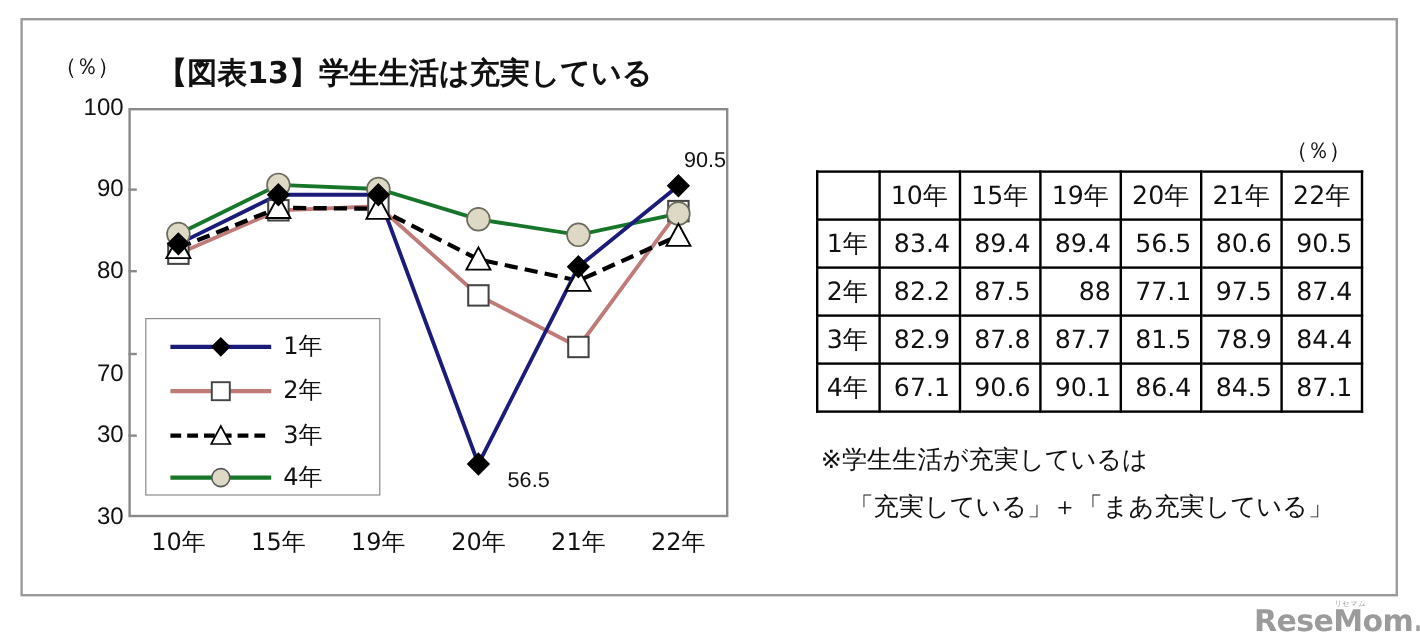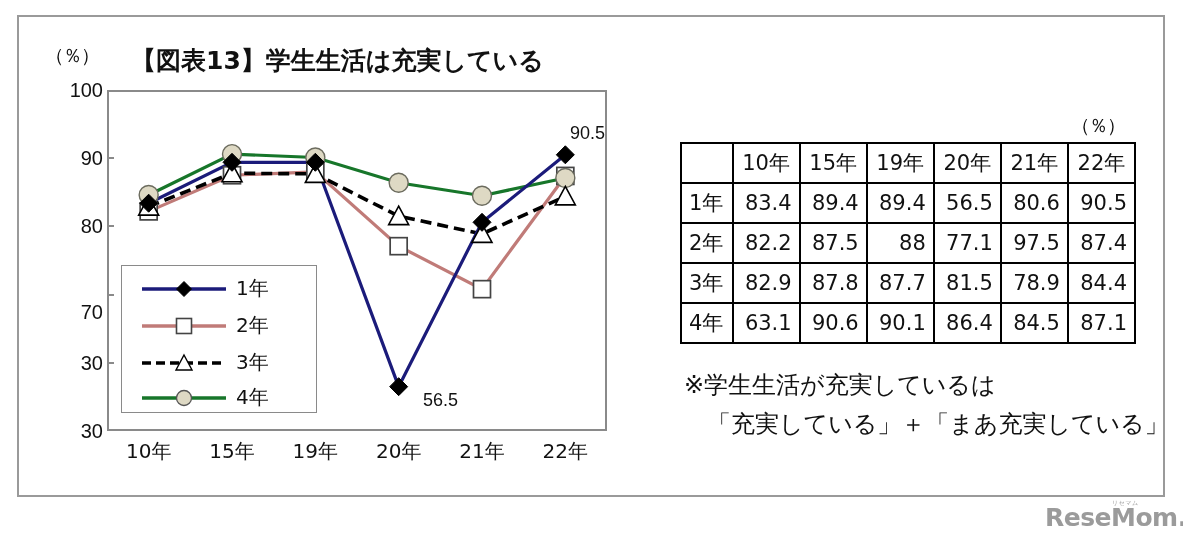--- a/index.html
+++ b/index.html
@@ -181,21 +181,21 @@
     font-family: "DejaVu Sans", "Liberation Sans", sans-serif;
   }
   #data-table th.corner { width: 76px; }
   #data-table th.colhdr { text-align: center; width: 63px; }
   #data-table td.rowhdr { text-align: left; }
   #data-table td.val { text-align: right; }
 
   .note-line {
     position: absolute;
     left: 40px;
-    font-size: 24px;
+    font-size: 21px;
     white-space: nowrap;
     font-family: "DejaVu Sans", "Liberation Sans", sans-serif;
   }
   #note-1 { top: 352px; }
   #note-2 { top: 391px; margin-left: 23px; }
 
   
   #logo {
     position: absolute;
     left: 1045px;
@@ -357,21 +357,21 @@
           <td class="rowhdr">3年</td>
           <td class="val">82.9</td>
           <td class="val">87.8</td>
           <td class="val">87.7</td>
           <td class="val">81.5</td>
           <td class="val">78.9</td>
           <td class="val">84.4</td>
         </tr>
         <tr>
           <td class="rowhdr">4年</td>
-          <td class="val">63.1</td>
+          <td class="val">67.1</td>
           <td class="val">90.6</td>
           <td class="val">90.1</td>
           <td class="val">86.4</td>
           <td class="val">84.5</td>
           <td class="val">87.1</td>
         </tr>
       </tbody>
     </table>
 
     <div class="note-line" id="note-1">※学生生活が充実しているは</div>

